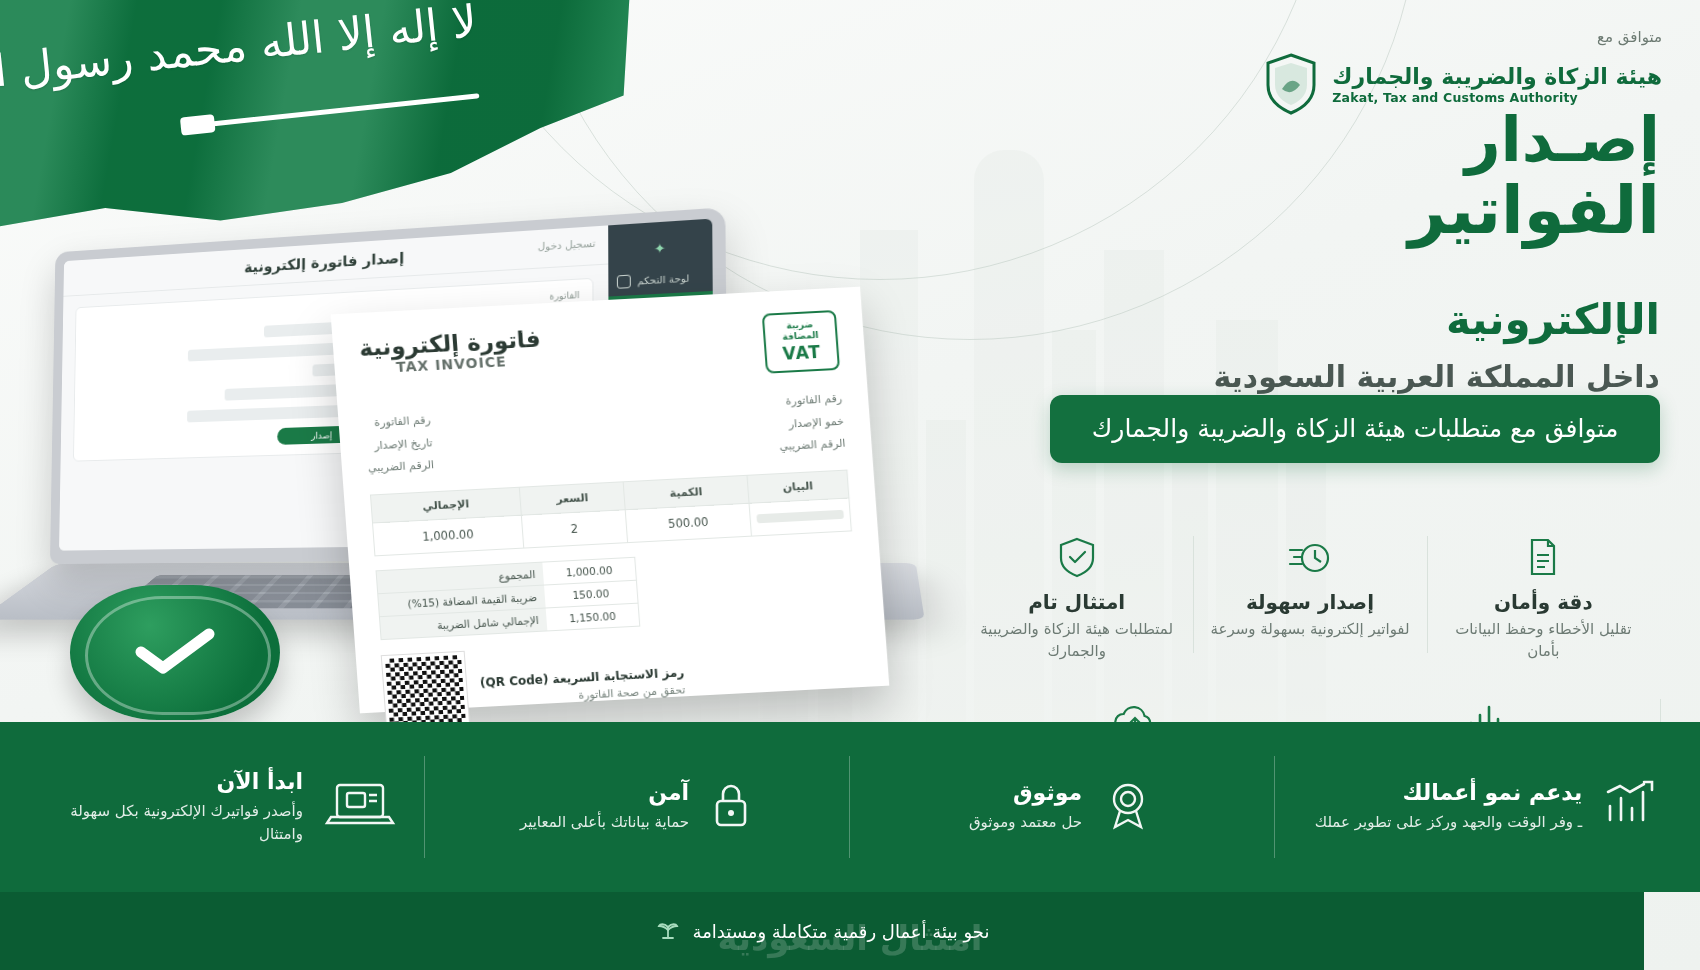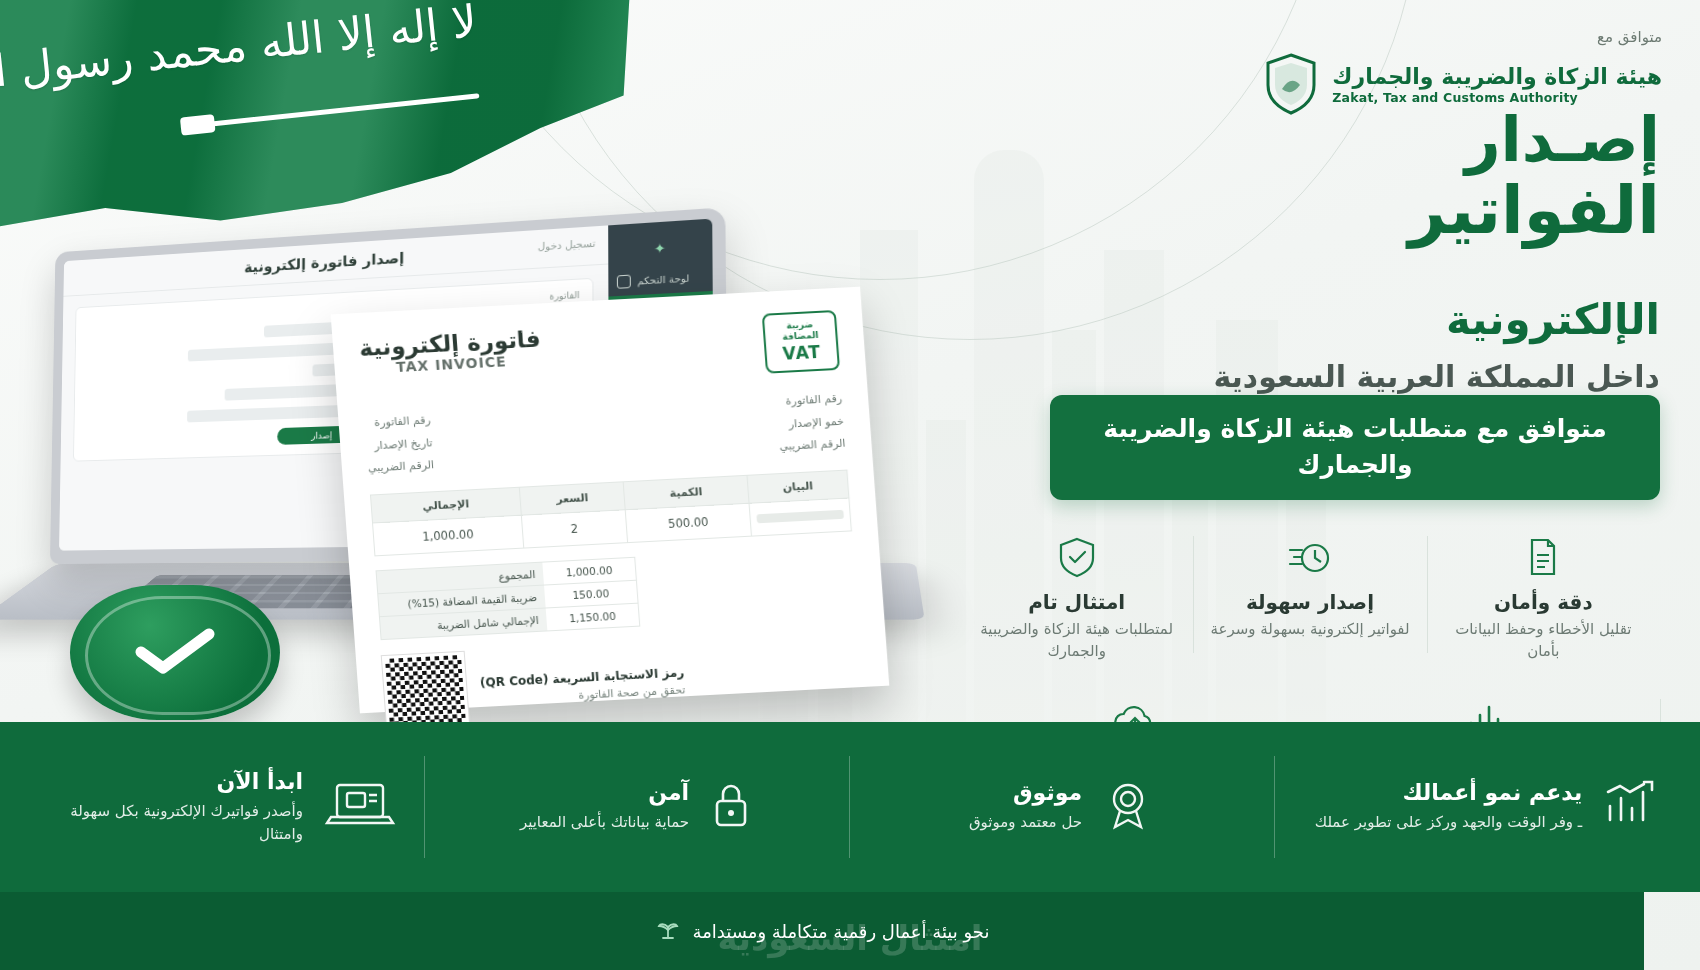--- a/index.html
+++ b/index.html
@@ -69,21 +69,21 @@
   .headline { position:absolute; right:40px; top:105px; width:760px; text-align:right; }
   .h1 { font-size:62px; font-weight:bold; color:#0f6b3c; line-height:1.12; letter-spacing:1px; }
   .h1.l2 { font-size:66px; }
   .h1.l3 { font-size:42px;margin-top:48px; }
   .h2 { margin-top:16px; font-size:30px; font-weight:bold; color:#4b5853; }
 
   .badge {
     position:absolute; right:40px; top:395px; width:610px;
     background:#13703f; color:#fff; border-radius:12px;
     padding:16px 12px; text-align:center;
-    font-size:25px; font-weight:bold; line-height:1.45;
+    font-size:25px; font-weight:normal; line-height:1.45;
     box-shadow:0 6px 18px rgba(19,112,63,.25);
   }
 
   
   .features { position:absolute; right:40px; top:520px; width:700px; }
   .frow { display:flex; }
   .fcell { flex:1; text-align:center; padding:12px 10px 6px; position:relative; }
   .fcell + .fcell:after{
     content:""; position:absolute; right:-1px; top:16px; bottom:16px; width:1px;
     background:#d9e2dc;

